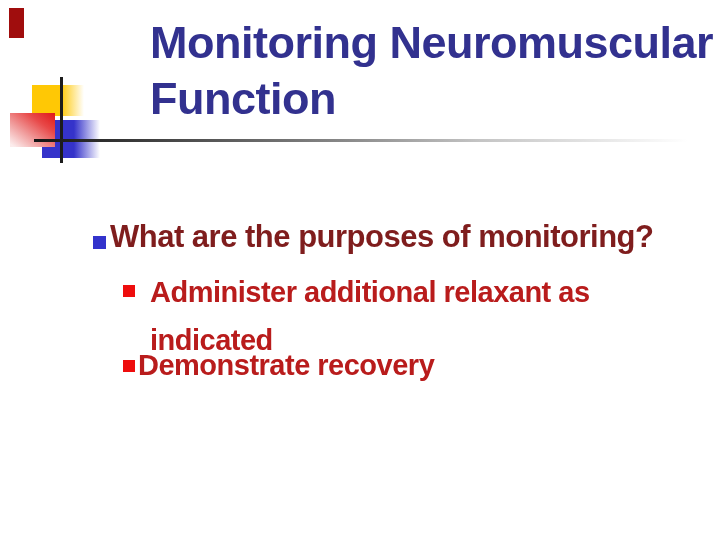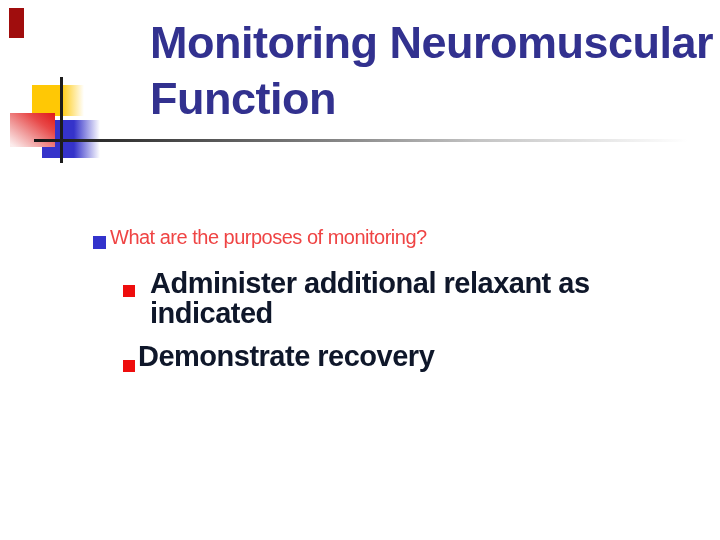--- a/index.html
+++ b/index.html
@@ -66,29 +66,29 @@
   }
   .sub-bullet-sq {
     width: 12px; height: 12px; background: #EE0D0D;
   }
   .b1-sq   { left: 93px;  top: 236px; }
   .sb1-sq  { left: 123px; top: 285px; }
   .sb2-sq  { left: 123px; top: 360px; }
 
   .bullet1-text {
     left: 110px; top: 220px; width: 600px;
-    font-size: 20px; line-height: 34px; font-weight: normal;
+    font-size: 31px; line-height: 34px; font-weight: bold;
     letter-spacing: -0.5px;
-    color: #ef4444;
+    color: #7f1d1d;
     white-space: nowrap;
   }
   .sub-text {
-    font-size: 29px; line-height: 30px; font-weight: bold;
+    font-size: 29px; line-height: 48px; font-weight: bold;
     letter-spacing: -0.5px;
-    color: #0f172a;
+    color: #b91c1c;
   }
   .sub1-text { left: 150px; top: 268px; width: 485px; }
   .sub2-text { left: 138px; top: 341px; width: 520px; white-space: nowrap; }
 </style>
 </head>
 <body>
 
 <div class="abs accent-bar"></div>
 
 <div class="abs deco-yellow"></div>

